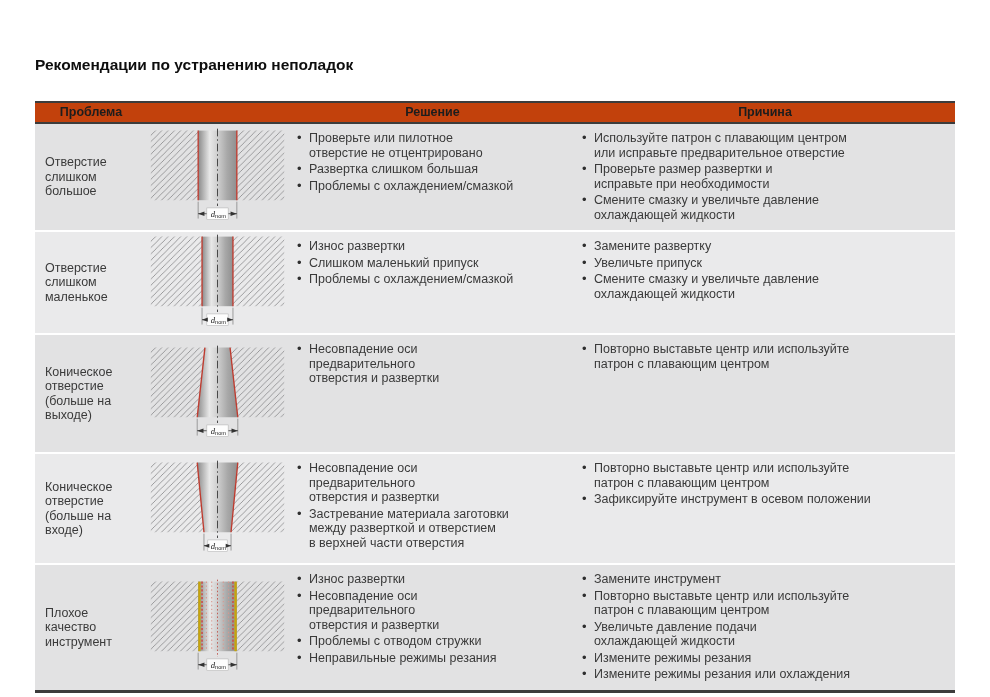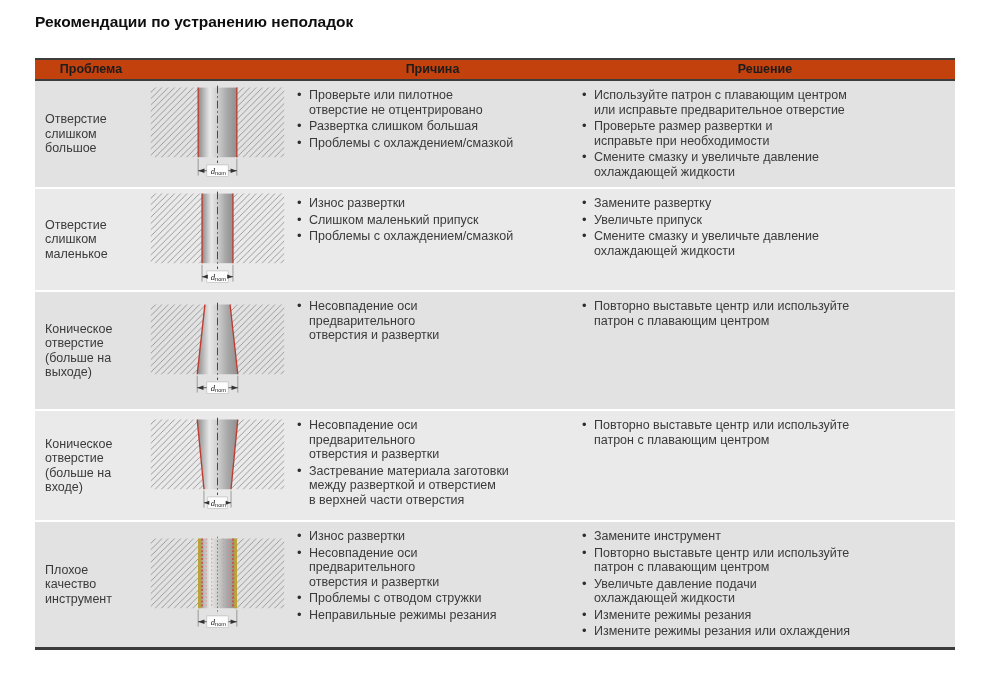--- a/index.html
+++ b/index.html
@@ -4,21 +4,21 @@
 <style>
   * { box-sizing: border-box; }
   body {
     margin: 0;
     width: 990px;
     height: 697px;
     background: #ffffff;
     font-family: "Liberation Sans", sans-serif;
     color: #3a3a3a;
   }
-  .page { padding: 9px 35px 0; }
+  .page { padding: 9px 35px 0; margin-top: 43px; }
   .title {
     font-size: 15.5px;
     font-weight: 700;
     color: #0e0e0e;
     margin: 4px 0 27px;
   }
   .tbl {
     width: 920px;
     border-top: 2px solid #3c3c3c;
     border-bottom: 3px solid #3c3c3c;
@@ -112,22 +112,22 @@
   </defs>
 </svg>
 
 <div class="page">
   <h1 class="title">Рекомендации по устранению неполадок</h1>
 
   <div class="tbl">
 
     <div class="thead">
       <div class="hc hc-problem"><span>Проблема</span></div>
+      <div class="hc"><span>Решение</span></div>
       <div class="hc"><span>Причина</span></div>
-      <div class="hc"><span>Решение</span></div>
     </div>
 
     <div class="row r1 shade-a">
       <div class="cell prob">Отверстие
 слишком
 большое</div>
       <div class="cell figcell">
         <svg width="146" height="100" viewBox="0 0 150 100">
           <g>
             <polygon points="6,2 55,2 55,74 6,74" fill="url(#hatch)"></polygon>
@@ -296,20 +296,21 @@
 отверстия и развертки</li>
           <li>Застревание материала заготовки
 между разверткой и отверстием
 в верхней части отверстия</li>
         </ul>
       </div>
       <div class="cell">
         <ul class="list">
           <li>Повторно выставьте центр или используйте
 патрон с плавающим центром</li>
+          <li>Зафиксируйте инструмент в осевом положении</li>
         </ul>
       </div>
     </div>
 
     <div class="row r5 shade-a">
       <div class="cell prob">Плохое
 качество
 инструмент</div>
       <div class="cell figcell">
         <svg width="146" height="100" viewBox="0 0 150 100">

